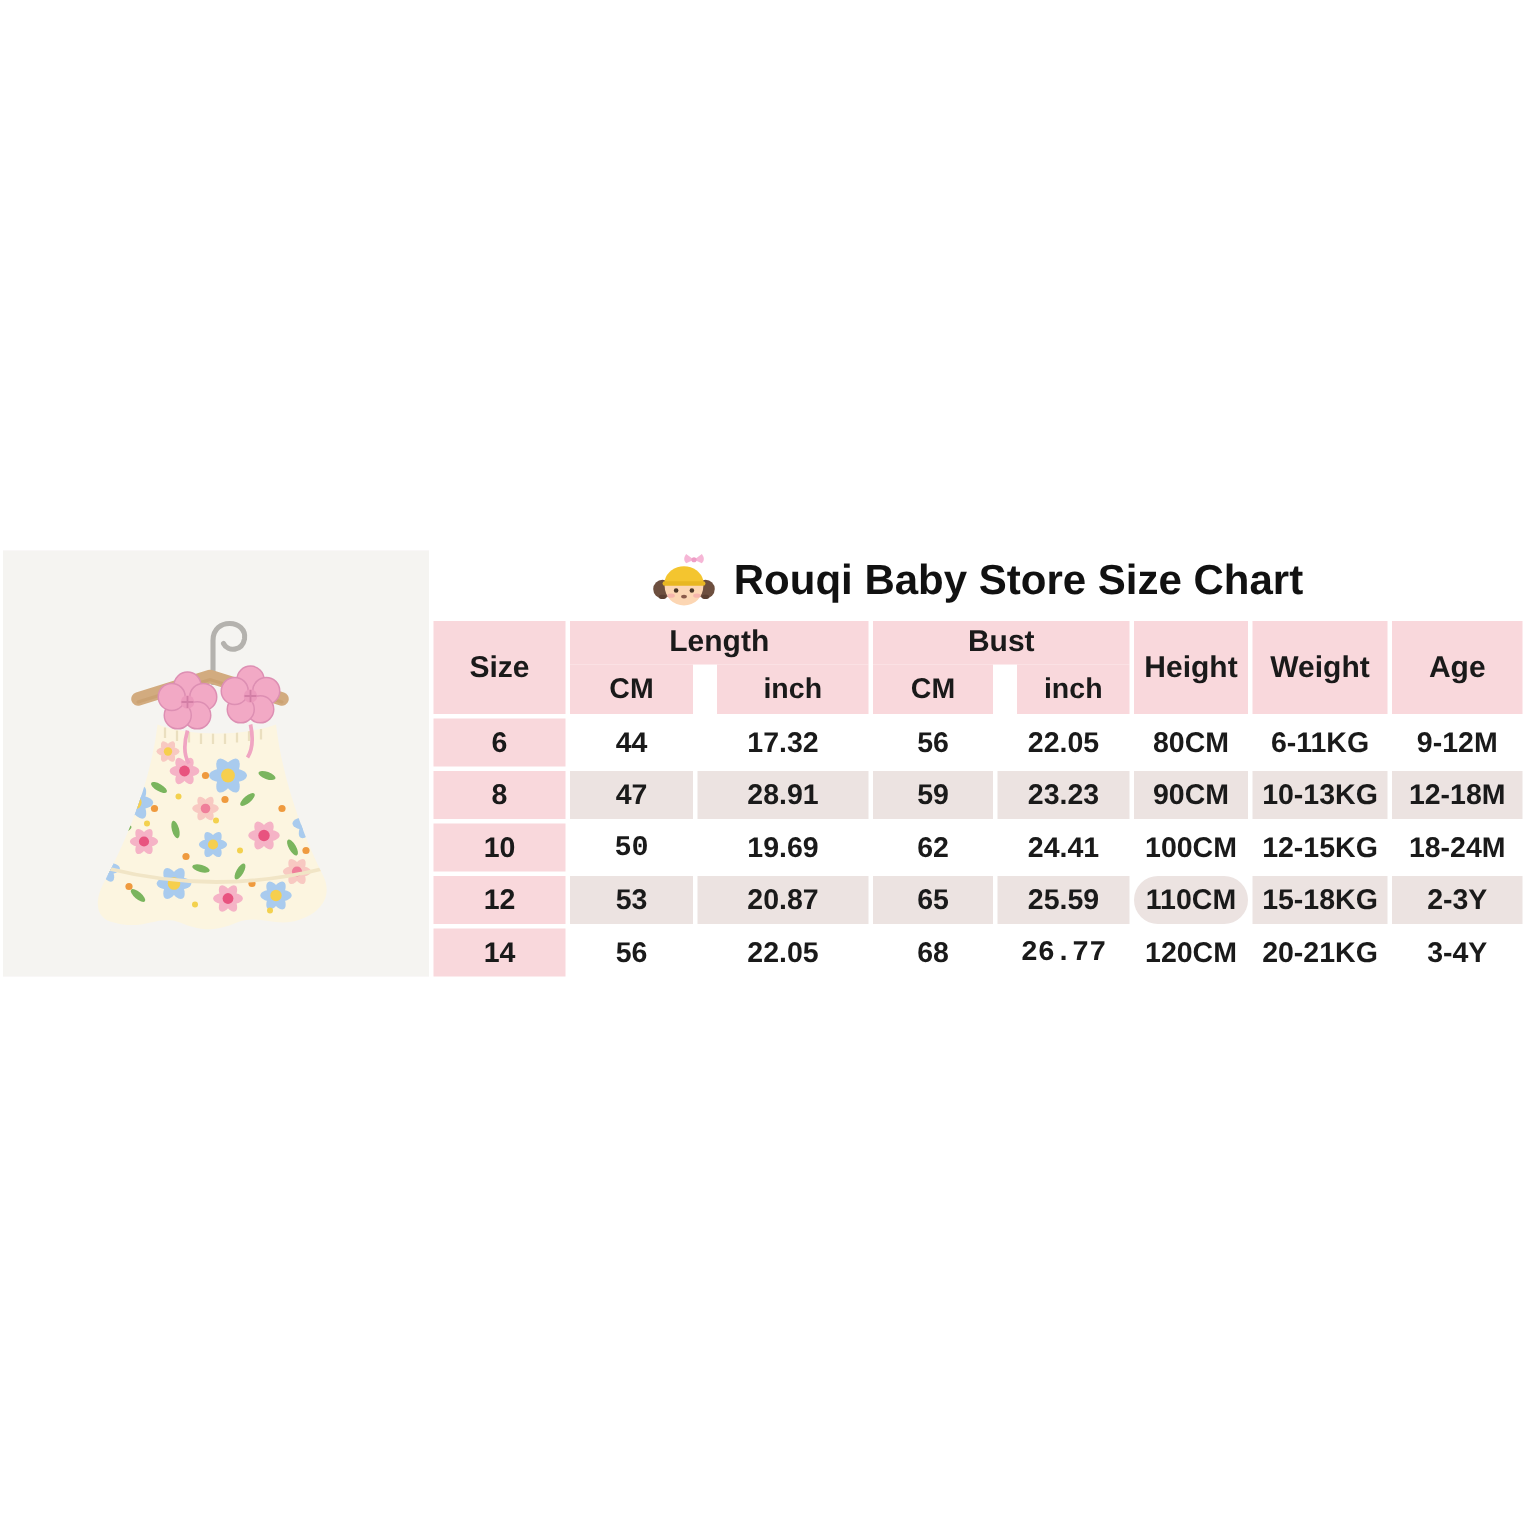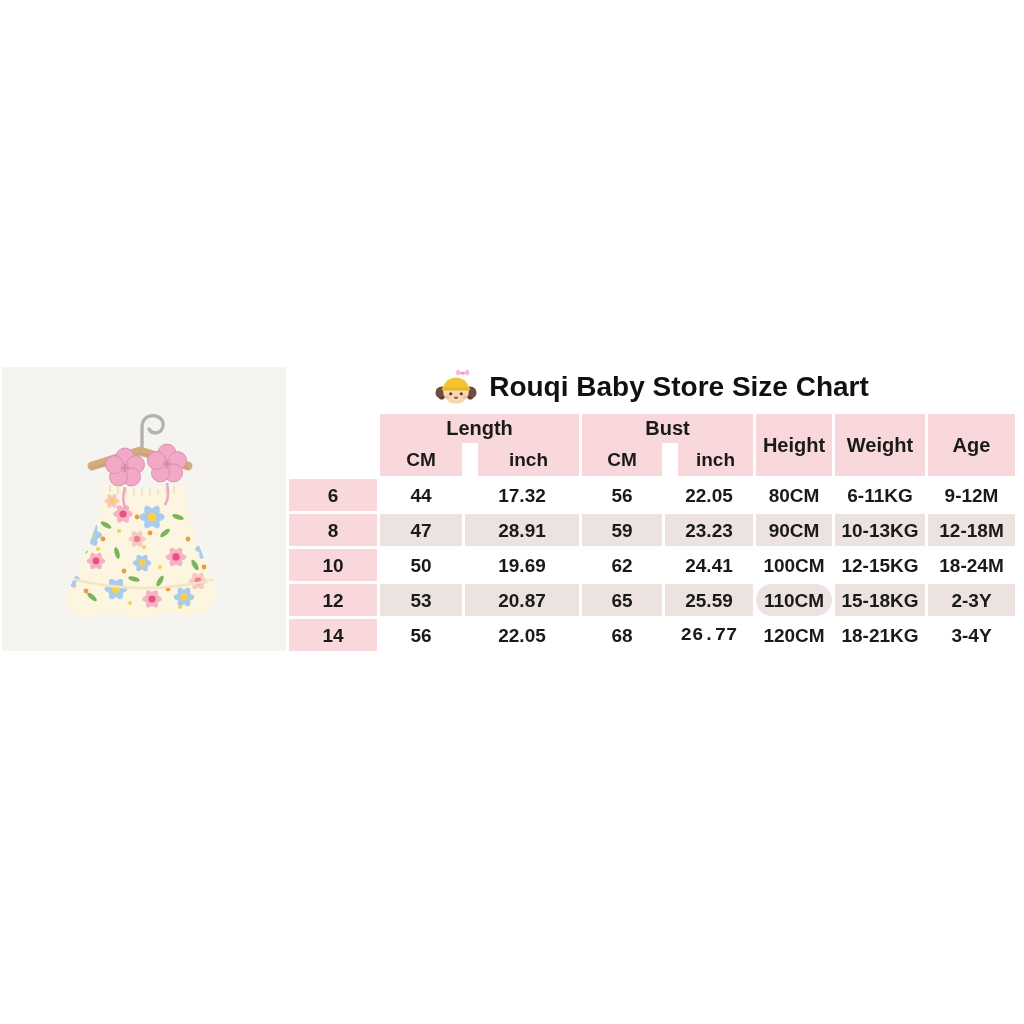--- a/index.html
+++ b/index.html
@@ -216,20 +216,21 @@
       <circle cx="16.5" cy="29" r="1.6" fill="#4a3628"></circle>
       <circle cx="27.5" cy="29" r="1.6" fill="#4a3628"></circle>
       <ellipse cx="13" cy="32.6" rx="2.6" ry="1.5" fill="#f6b6ad"></ellipse>
       <ellipse cx="31" cy="32.6" rx="2.6" ry="1.5" fill="#f6b6ad"></ellipse>
       <ellipse cx="22" cy="33.2" rx="2" ry="1.3" fill="#8a5a4a"></ellipse>
     </svg>
     <h1>Rouqi Baby Store Size Chart</h1>
   </div>
 
   <div class="size-table" id="size-table">
+    <div class="cell th" style="grid-column:1;grid-row:1">Size</div>
 
     <div class="grp" style="grid-column:2/4;grid-row:1">
       <div class="grp-top">Length</div>
       <div class="grp-sub">
         <div class="sub sub-fix-82">CM</div>
         <div class="sub">inch</div>
       </div>
     </div>
 
     <div class="grp" style="grid-column:4/6;grid-row:1">
@@ -254,38 +255,38 @@
       <div class="cell plain" style="grid-area: 2 / 8;">9-12M</div>
       <div class="cell size-col" style="grid-area: 3 / 1;">8</div>
       <div class="cell alt" style="grid-area: 3 / 2;">47</div>
       <div class="cell alt" style="grid-area: 3 / 3;">28.91</div>
       <div class="cell alt" style="grid-area: 3 / 4;">59</div>
       <div class="cell alt" style="grid-area: 3 / 5;">23.23</div>
       <div class="cell alt" style="grid-area: 3 / 6;">90CM</div>
       <div class="cell alt" style="grid-area: 3 / 7;">10-13KG</div>
       <div class="cell alt" style="grid-area: 3 / 8;">12-18M</div>
       <div class="cell size-col" style="grid-area: 4 / 1;">10</div>
-      <div class="cell plain" style="grid-area: 4 / 2;">50</div>
+      <div class="cell plain" style="grid-area: 4 / 2; font-family: Liberation Mono, monospace;">50</div>
       <div class="cell plain" style="grid-area: 4 / 3;">19.69</div>
       <div class="cell plain" style="grid-area: 4 / 4;">62</div>
       <div class="cell plain" style="grid-area: 4 / 5;">24.41</div>
       <div class="cell plain" style="grid-area: 4 / 6;">100CM</div>
       <div class="cell plain" style="grid-area: 4 / 7;">12-15KG</div>
       <div class="cell plain" style="grid-area: 4 / 8;">18-24M</div>
       <div class="cell size-col" style="grid-area: 5 / 1;">12</div>
       <div class="cell alt" style="grid-area: 5 / 2;">53</div>
       <div class="cell alt" style="grid-area: 5 / 3;">20.87</div>
       <div class="cell alt" style="grid-area: 5 / 4;">65</div>
       <div class="cell alt" style="grid-area: 5 / 5;">25.59</div>
       <div class="cell alt" style="grid-area: 5 / 6; border-radius: 16px;">110CM</div>
       <div class="cell alt" style="grid-area: 5 / 7;">15-18KG</div>
       <div class="cell alt" style="grid-area: 5 / 8;">2-3Y</div>
       <div class="cell size-col" style="grid-area: 6 / 1;">14</div>
       <div class="cell plain" style="grid-area: 6 / 2;">56</div>
       <div class="cell plain" style="grid-area: 6 / 3;">22.05</div>
       <div class="cell plain" style="grid-area: 6 / 4;">68</div>
       <div class="cell plain" style="grid-area: 6 / 5; font-family: Liberation Mono, monospace;">26.77</div>
       <div class="cell plain" style="grid-area: 6 / 6;">120CM</div>
-      <div class="cell plain" style="grid-area: 6 / 7;">18-21KG</div>
+      <div class="cell plain" style="grid-area: 6 / 7;">20-21KG</div>
       <div class="cell plain" style="grid-area: 6 / 8;">3-4Y</div>
     </div>
 
 </div>
 
 </body></html>

